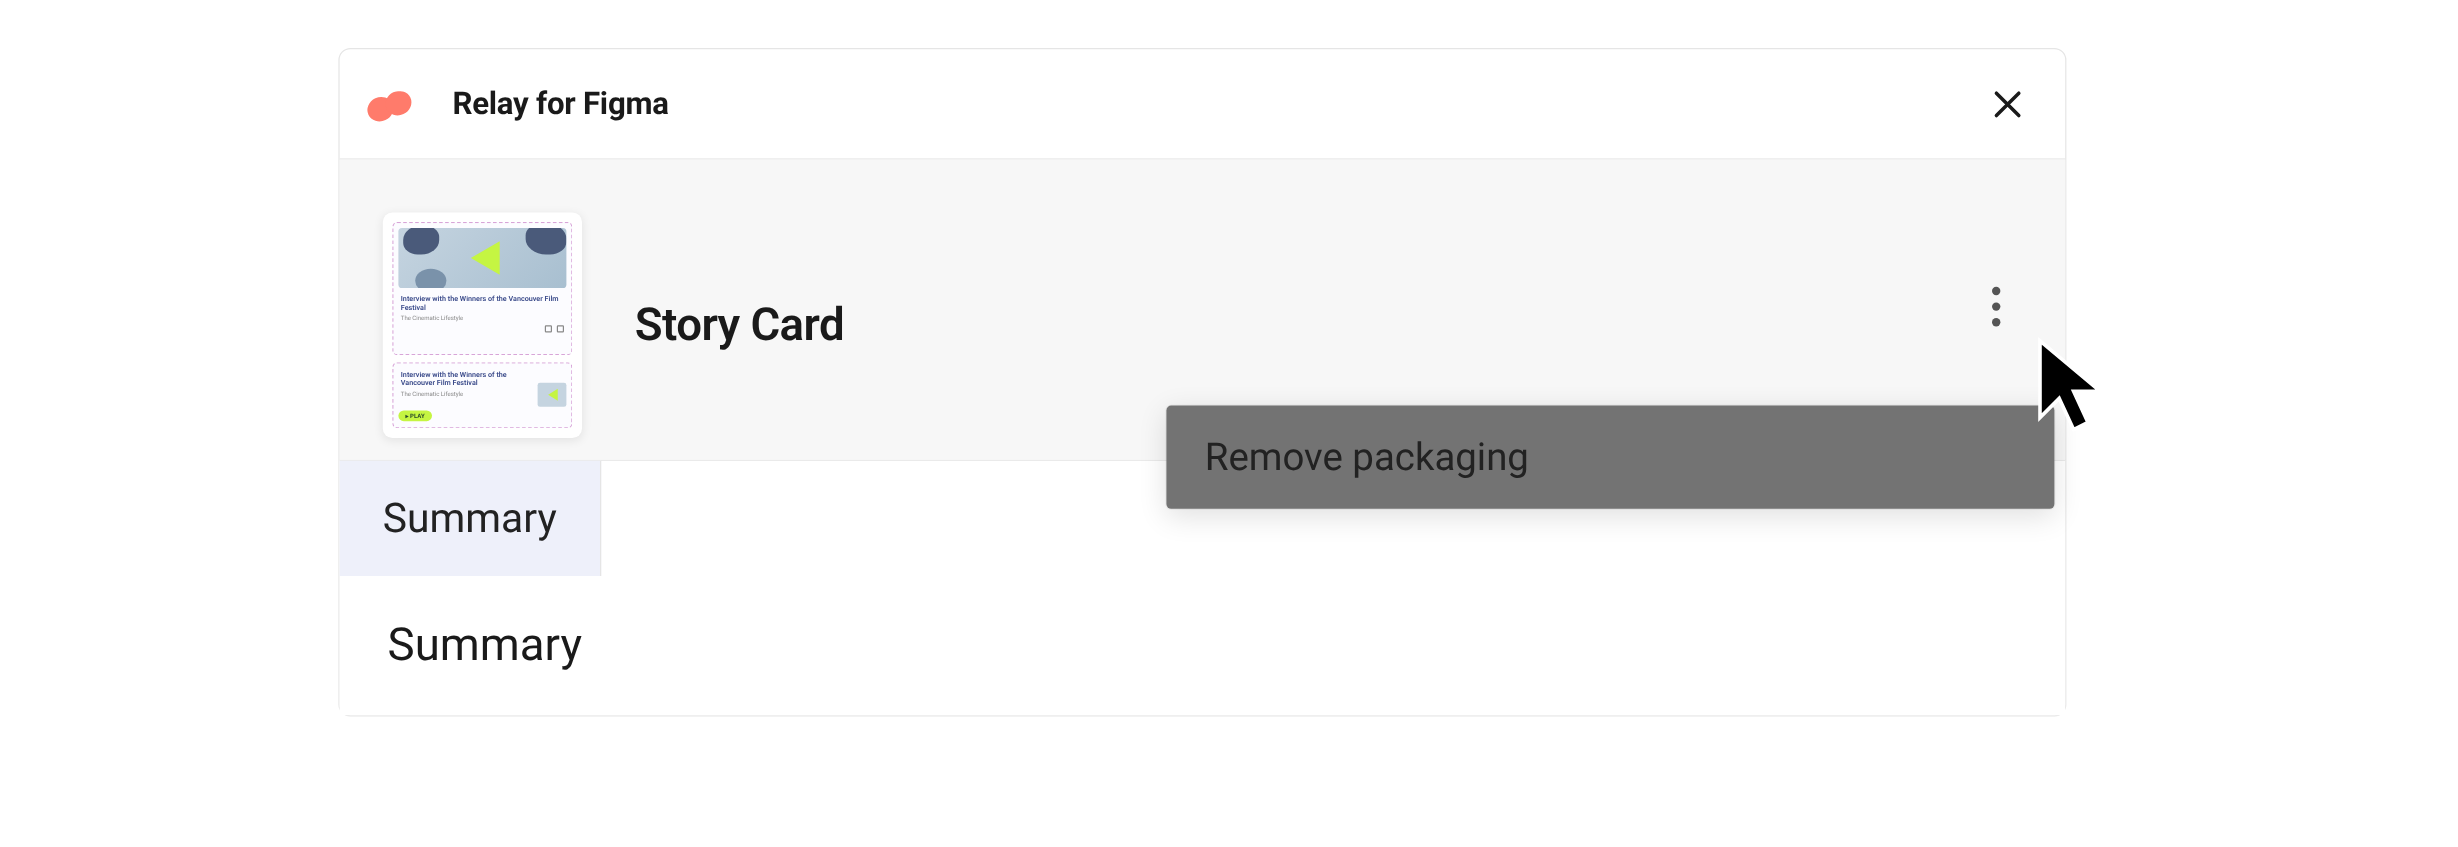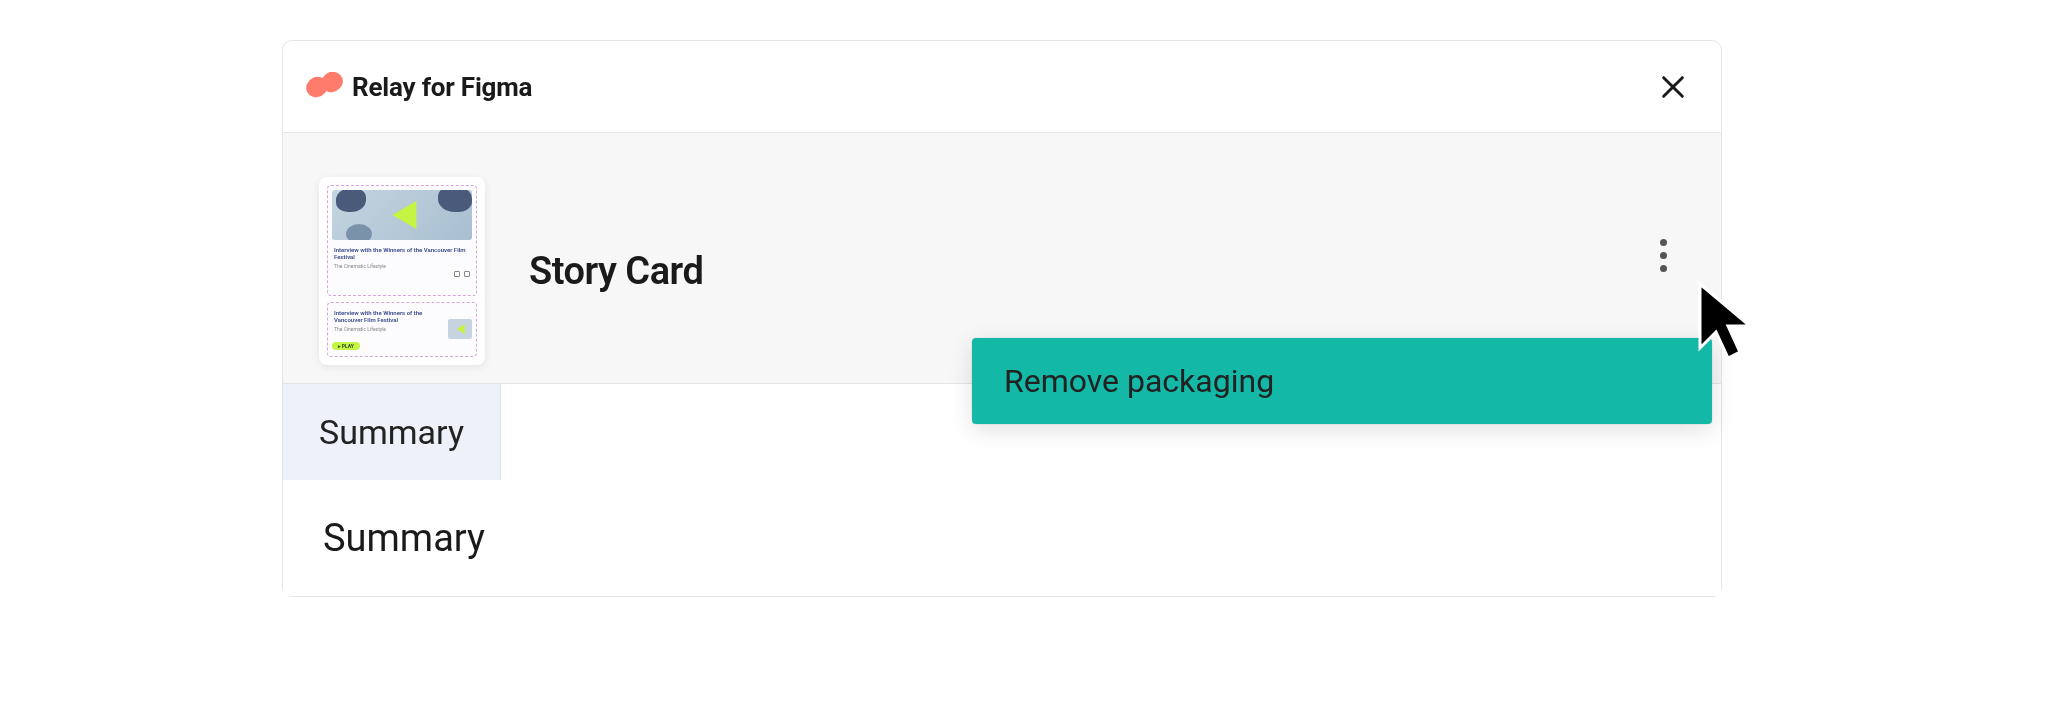--- a/index.html
+++ b/index.html
@@ -36,22 +36,22 @@
     .panel-header {
       height: 92px;
       display: flex;
       align-items: center;
       justify-content: space-between;
       padding: 0 28px 0 22px;
       border-bottom: 1px solid #e5e5e5;
     }
     .header-left {
       display: flex;
-      align-items: flex-start;
-      gap: 7px;
+      align-items: flex-end;
+      gap: 32px;
     }
     .logo-icon {
       width: 40px;
       height: 26px;
       position: relative;
     }
     .logo-icon svg {
       width: 100%;
       height: 100%;
     }
@@ -228,21 +228,21 @@
       width: 7px;
       height: 7px;
       background: #555;
       border-radius: 50%;
     }
     .dropdown-menu {
       position: absolute;
       top: 338px;
       left: 690px;
       width: 740px;
-      background: #14b8a6;
+      background: #737373;
       border-radius: 4px;
       box-shadow: 0 6px 24px rgba(0,0,0,0.12), 0 0 0 1px rgba(0,0,0,0.04);
       z-index: 20;
     }
     .dropdown-item {
       padding: 24px 32px;
       font-size: 32px;
       color: #222;
       cursor: pointer;
       border-radius: 4px;

